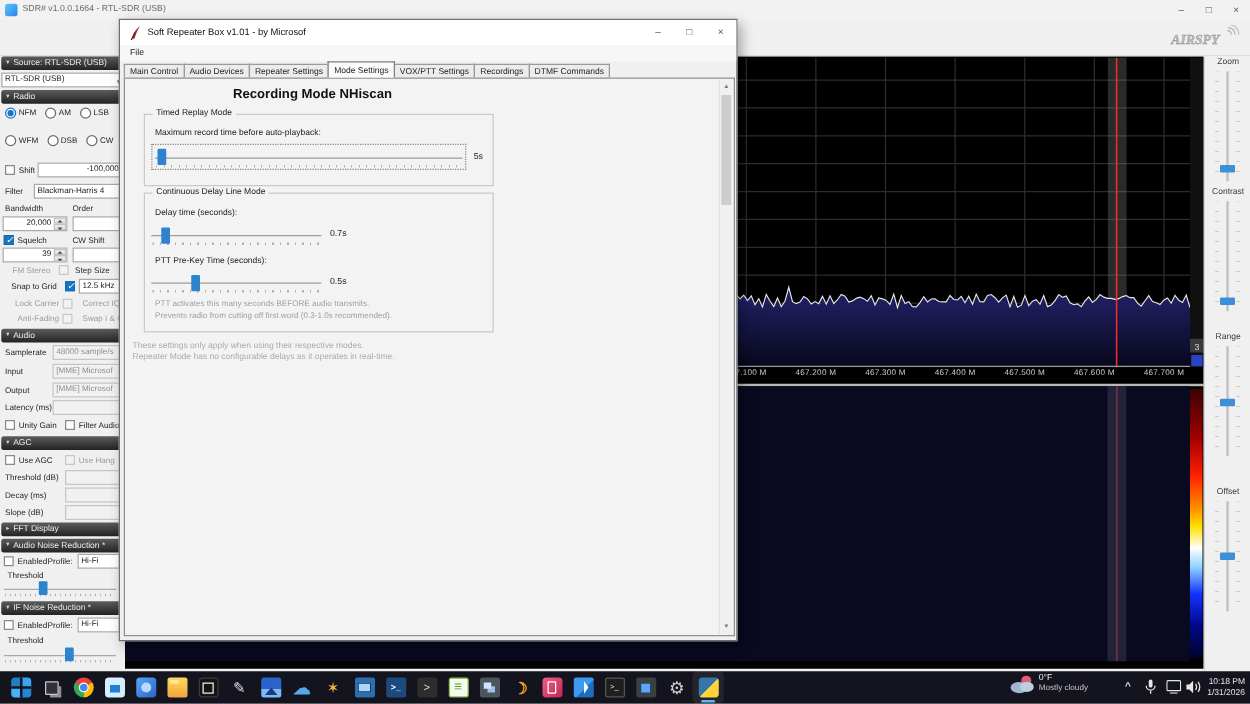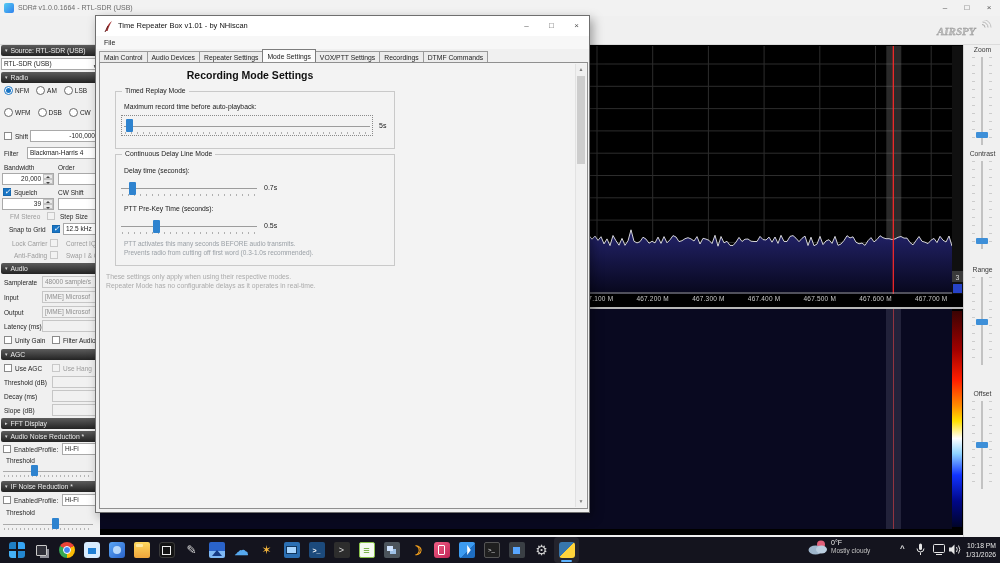--- a/index.html
+++ b/index.html
@@ -411,41 +411,41 @@
         </div>
       </div>
     </div>
 
   <div id="dialog">
     <div id="dtitle">
       <svg width="9" height="11" style="position:absolute;left:8px;top:5px">
           <path d="M8 0 C5 2 2.6 5 2 10 L3.6 10 C4.6 6 6.2 3 8 0" fill="#a03030"></path>
           <line x1="1" y1="11" x2="4" y2="5" stroke="#5c1e1e" stroke-width="1"></line>
         </svg>
-      <div class="t">Time Repeater Box v1.01 - by NHiscan</div>
+      <div class="t">Soft Repeater Box v1.01 - by Microsof</div>
       <div class="winbtns">
         <span>–</span>
         <span>□</span>
         <span>×</span>
       </div>
     </div>
     <div id="dmenu">
         <span>File</span>
       </div>
     <div id="tabbar">
         <div class="tab">Main Control</div>
         <div class="tab">Audio Devices</div>
         <div class="tab">Repeater Settings</div>
         <div class="tab act">Mode Settings</div>
         <div class="tab">VOX/PTT Settings</div>
         <div class="tab">Recordings</div>
         <div class="tab">DTMF Commands</div>
       </div>
     <div id="dcontent">
-      <div id="dheading">Recording Mode Settings</div>
+      <div id="dheading">Recording Mode NHiscan</div>
 
       <div class="grp" style="left:15px;top:28px;width:280px;height:58px">
         <div class="glab">Timed Replay Mode</div>
         <div class="dlab" style="left:8px;top:11px">Maximum record time before auto-playback:</div>
         <div class="dsl focus" id="dsl1" style="left:5px;top:23px;width:252px;height:21px">
             <i class="trk"></i>
             <i class="tks"></i>
             <i class="th" style="left: 4.4px;"></i>
           </div>
         <div class="sval" style="left:263px;top:30px">5s</div>

